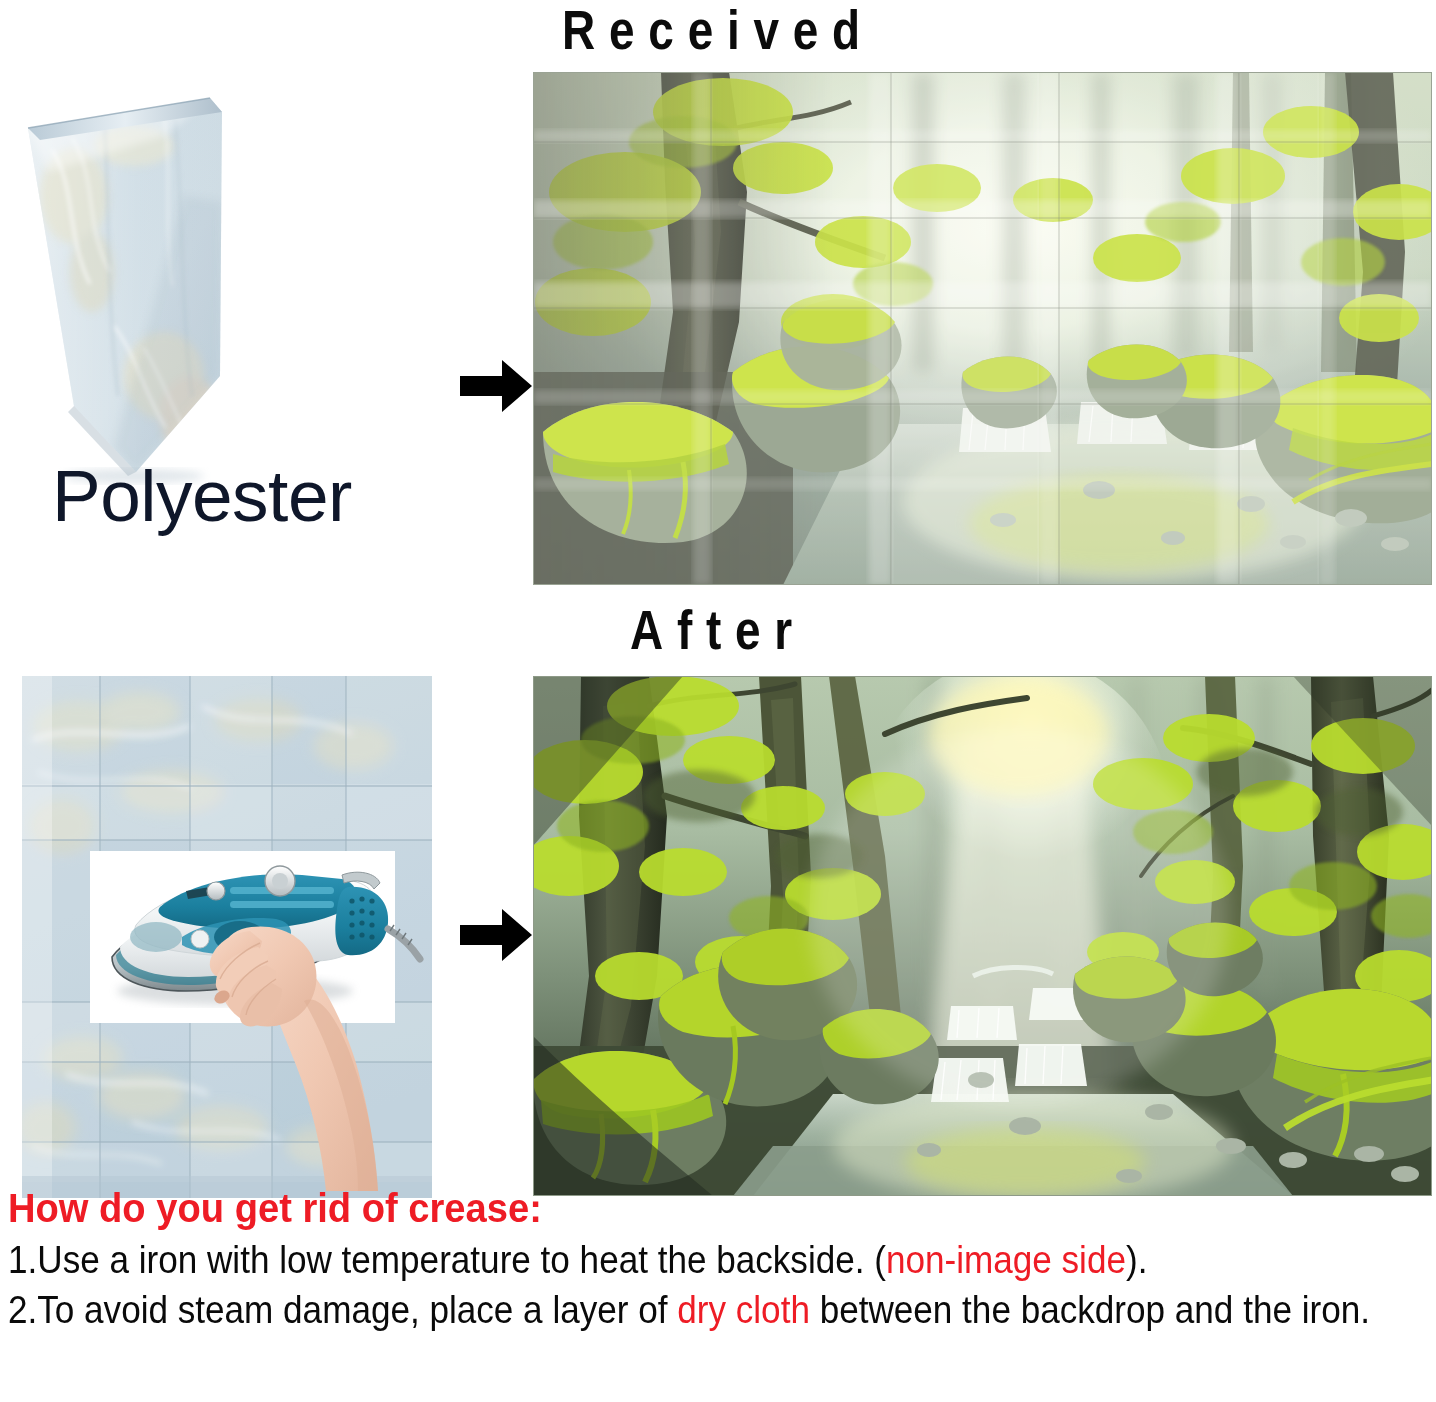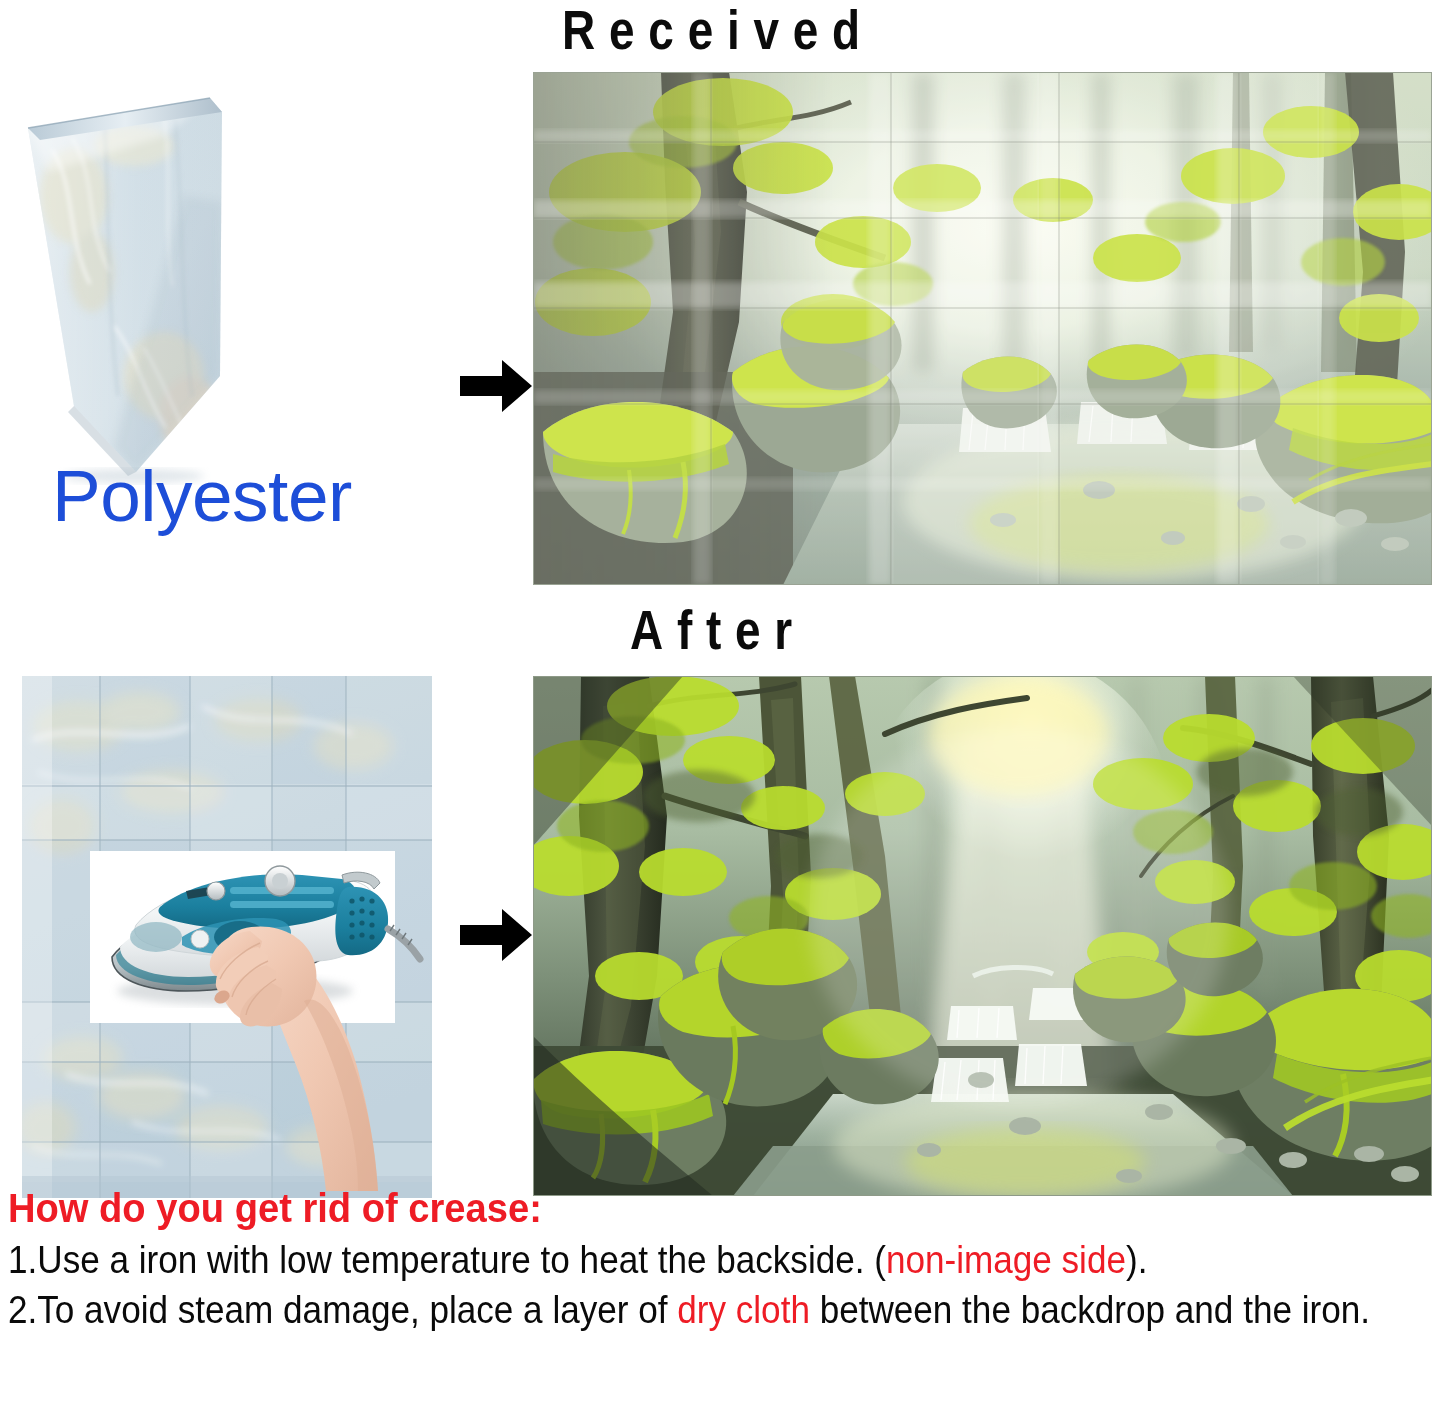--- a/index.html
+++ b/index.html
@@ -27,21 +27,21 @@
   }
   #title-received { left: 398px; top: 2px; width: 640px; font-size: 56px; }
   #title-after    { left: 428px; top: 602px; width: 580px; font-size: 56px; }
 
   
   #polyester-label {
     position: absolute;
     left: 52px; top: 459px;
     font-size: 73px;
     font-weight: 400;
-    color: #1d4ed8;
+    color: #0f172a;
     letter-spacing: -0.5px;
     line-height: 1;
     white-space: nowrap;
     z-index: 6;
   }
 
   
   .arrow { position: absolute; z-index: 5; }
   #arrow-top    { left: 458px; top: 356px; width: 76px; height: 60px; }
   #arrow-bottom { left: 458px; top: 905px; width: 76px; height: 60px; }

